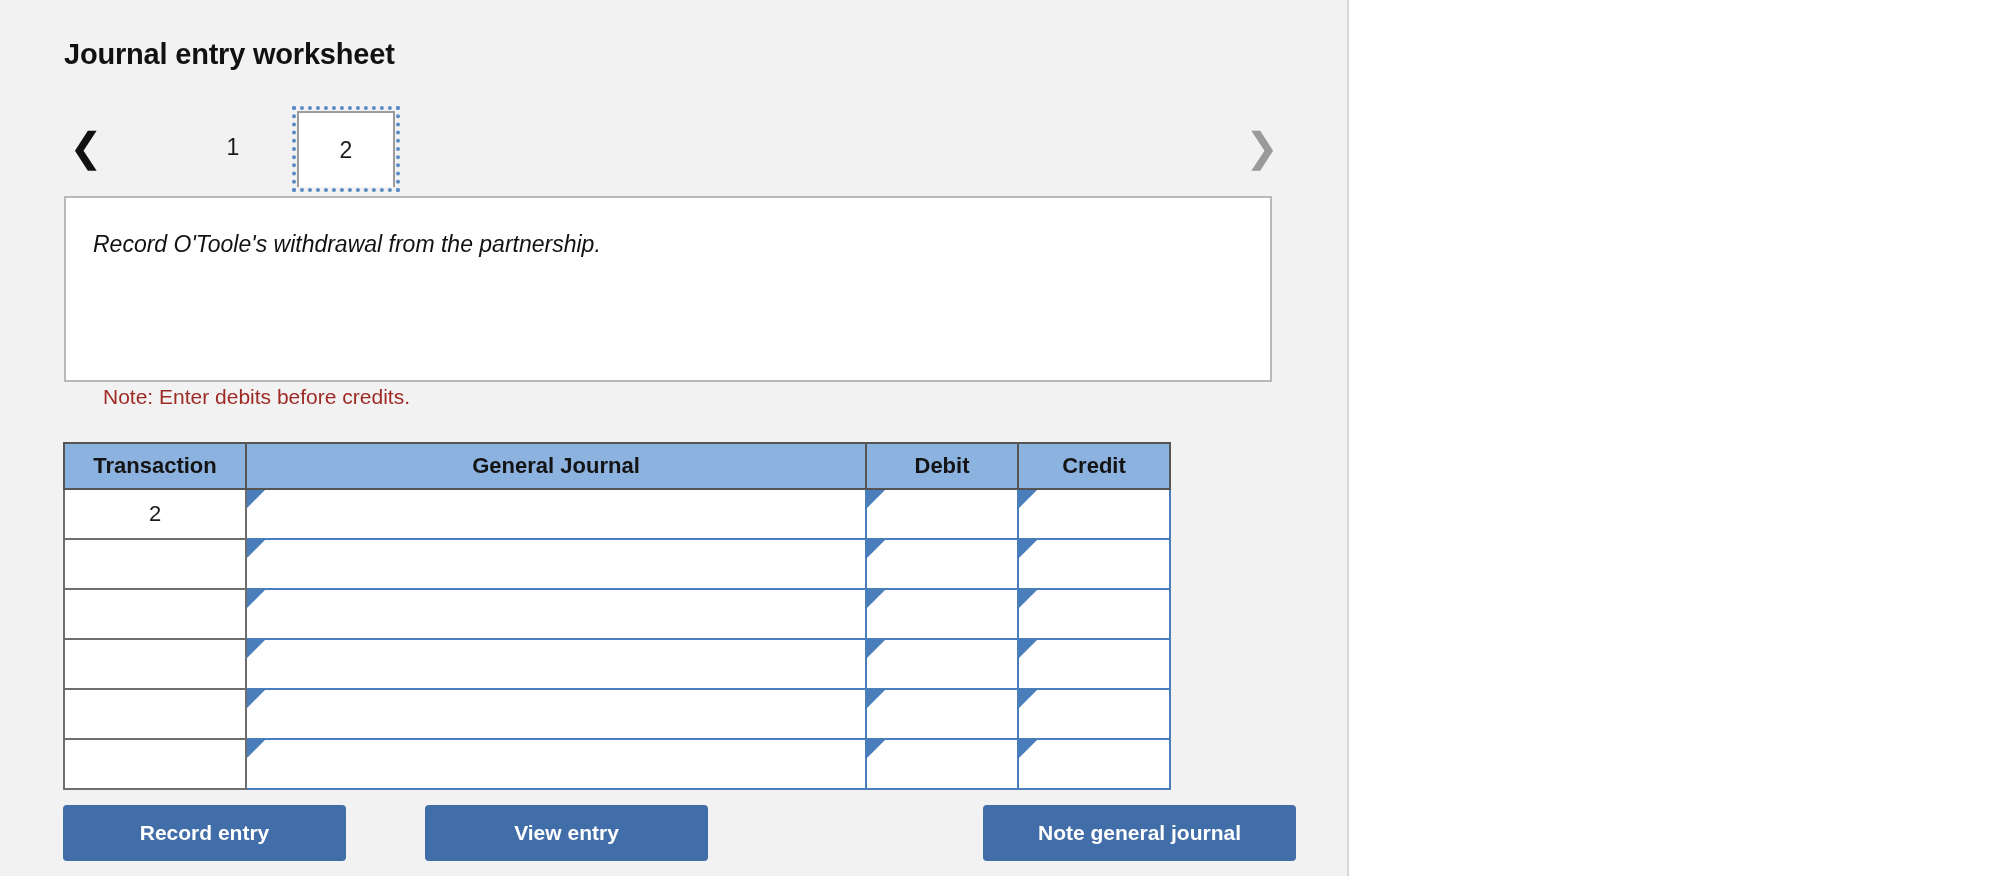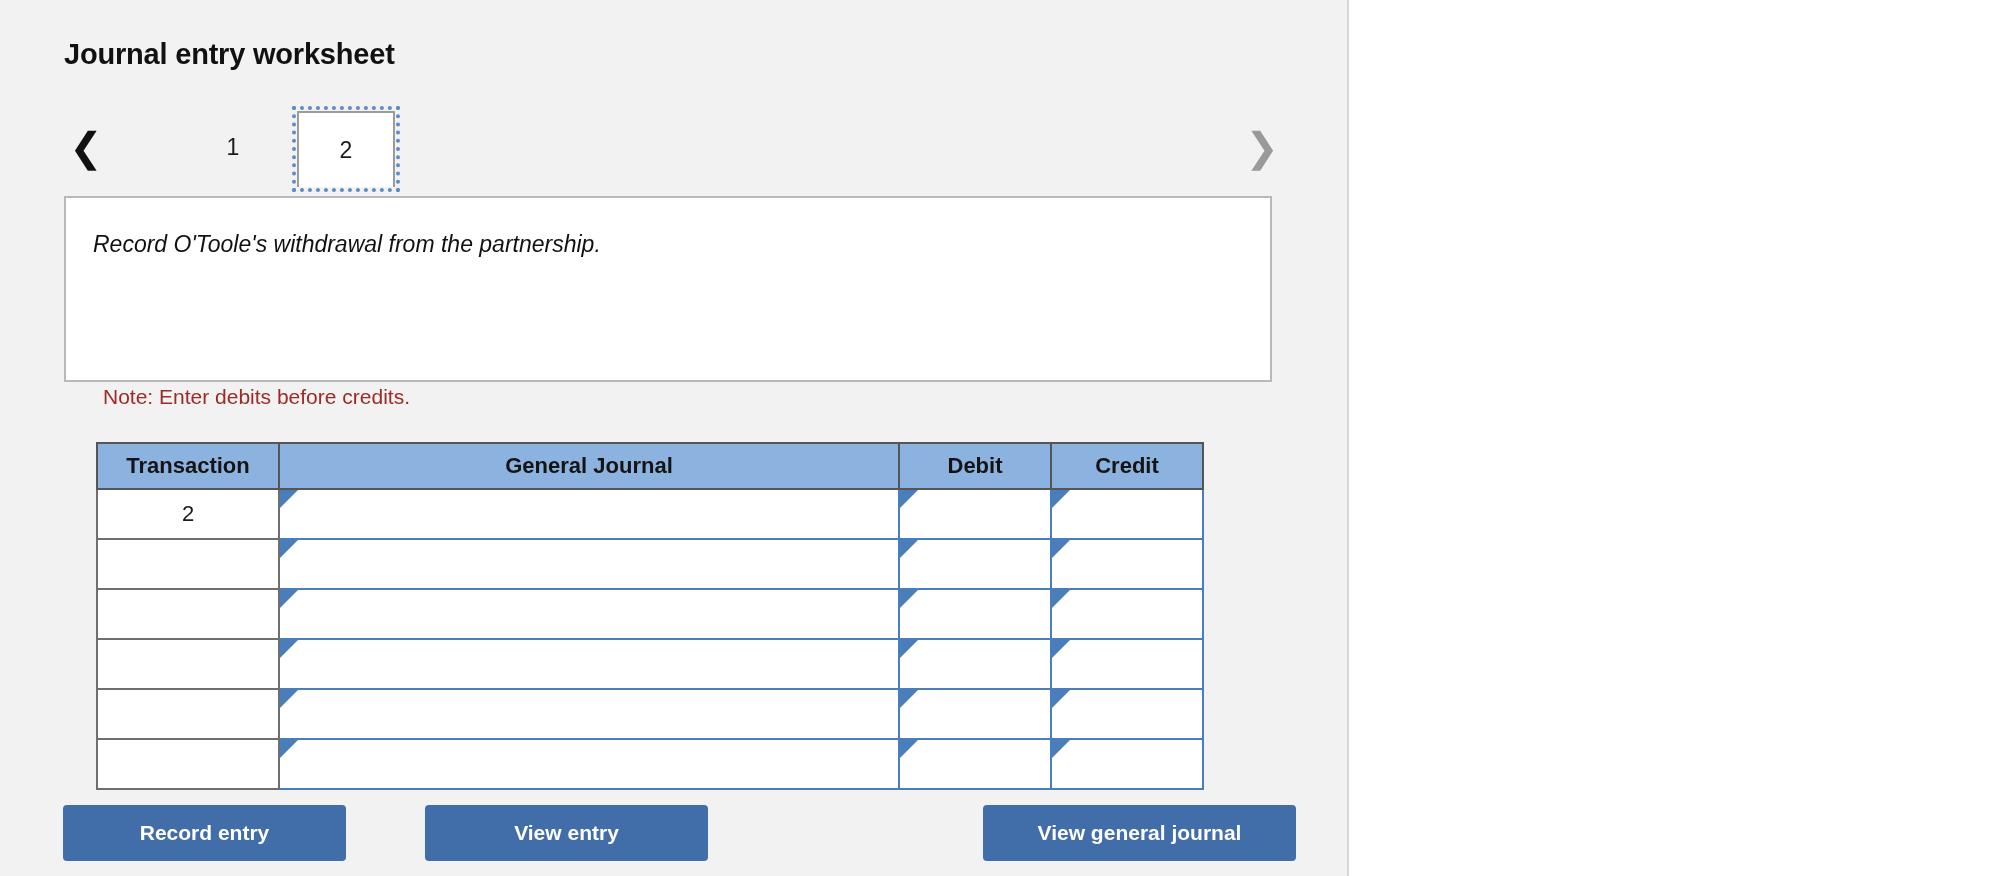--- a/index.html
+++ b/index.html
@@ -127,21 +127,20 @@
   }
 
   
   .journal-table {
     position: absolute;
     left: 63px;
     top: 442px;
     width: 1108px;
     border-collapse: collapse;
     table-layout: fixed;
-    margin-left: 33px;
   }
   .journal-table th {
     background: #8cb2e0;
     border: 2px solid #555555;
     height: 44px;
     font-size: 22px;
     font-weight: bold;
     color: #141414;
     text-align: center;
     padding: 0;
@@ -345,16 +344,16 @@
           </td>
         </tr>
 
       </tbody>
     </table>
 
     <div class="btn btn-record">Record entry</div>
 
     <div class="btn btn-clear">View entry</div>
 
-    <div class="btn btn-view">View general journal</div>
+    <div class="btn btn-view">Note general journal</div>
 
   </div>
 </div>
 
 </body></html>

